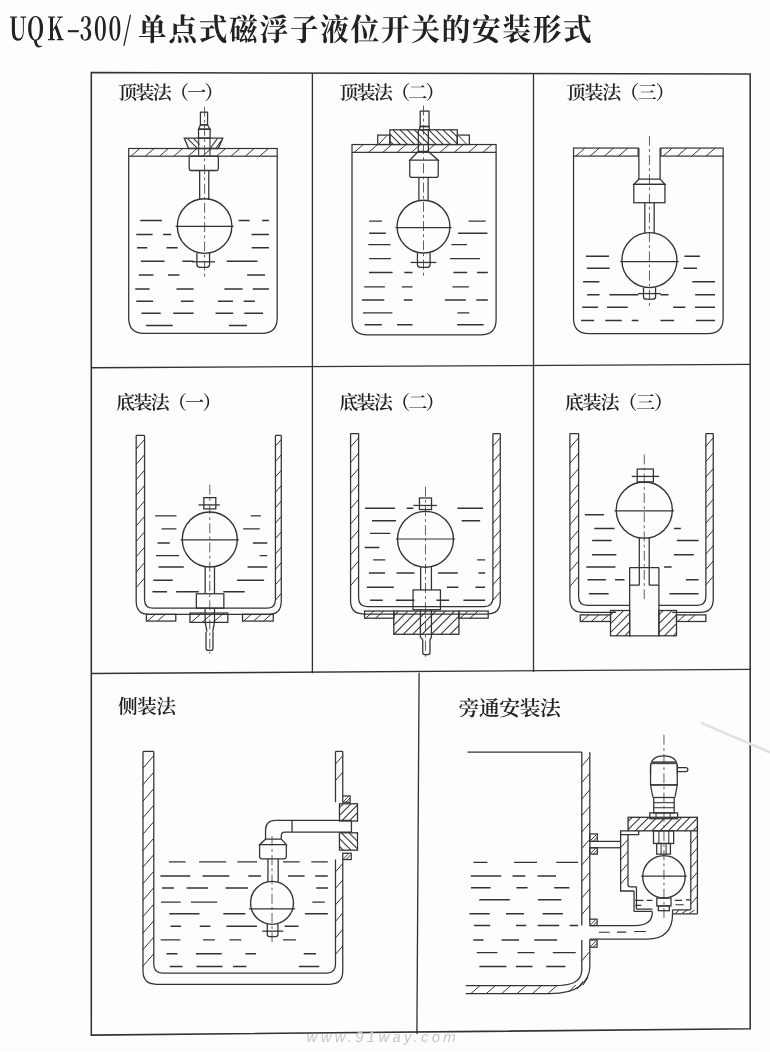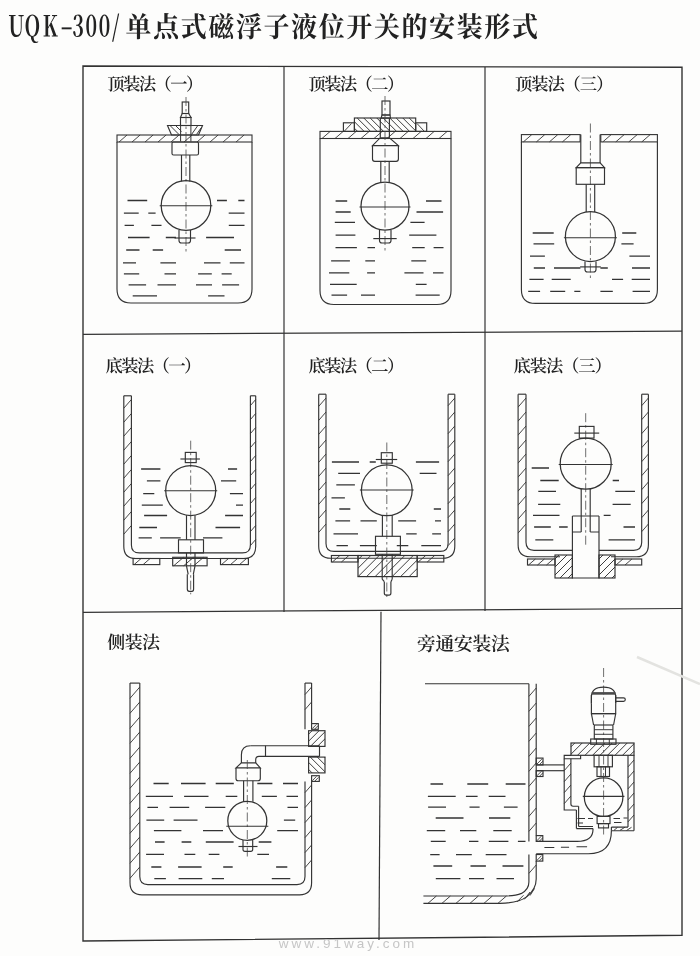--- a/index.html
+++ b/index.html
@@ -1,14 +1,14 @@
 <!DOCTYPE html>
 <html><head><meta charset="utf-8"><style>
 html,body{margin:0;padding:0;background:#ffffff;}
-#page{position:relative;width:700px;height:956px;background:#fdfdfc;font-family:"Liberation Sans",sans-serif;}
+#page{position:relative;width:700px;height:956px;background:#fdfdfc;font-family:"Liberation Sans",sans-serif;font-style:italic;}
 </style></head><body>
 
 <div id="page">
 <svg style="display:block" width="700" height="956" viewBox="0 0 700 956" fill="none" stroke="#333333" stroke-width="1.15" stroke-linecap="butt">
 <defs>
         <path id="g0" d="M412 -19Q329 -19 265 11Q202 41 166 109Q131 176 131 290V401Q131 485 131 571Q130 656 127 741H275Q274 656 273 572Q273 487 273 401V305Q273 213 294 158Q315 103 355 78Q395 54 453 54Q545 54 594 114Q642 174 640 312L638 741H685L682 304Q681 139 611 60Q542 -19 412 -19ZM39 708V741H374V708L219 694H192ZM521 708V741H786V708L675 693H646Z"></path>
         <path id="g1" d="M552 -227Q473 -227 422 -196Q371 -165 346 -114Q321 -64 321 -5V5H457Q448 -81 487 -131Q527 -181 598 -181Q621 -181 641 -178Q660 -174 682 -165L693 -191Q663 -208 627 -218Q590 -227 552 -227ZM393 -19Q324 -19 262 6Q199 32 151 81Q103 130 75 203Q48 275 48 370Q48 465 75 537Q103 610 151 659Q199 709 262 734Q324 759 393 759Q463 759 524 734Q586 709 634 660Q683 610 710 538Q738 465 738 370Q738 276 710 203Q683 131 634 81Q586 32 524 7Q463 -19 393 -19ZM393 18Q443 18 479 45Q516 72 540 119Q564 167 576 231Q588 296 588 370Q588 445 576 509Q564 573 540 621Q516 669 479 695Q443 722 393 722Q343 722 306 695Q269 669 245 621Q221 573 209 509Q197 445 197 370Q197 296 209 231Q221 167 245 119Q269 72 306 45Q343 18 393 18Z"></path>
         <path id="g2" d="M139 0Q141 85 141 172Q141 258 141 346V394Q141 481 141 568Q141 654 139 741H281Q279 656 278 568Q278 481 278 394V314Q278 247 278 167Q279 87 281 0ZM45 0V33L198 47H225L366 33V0ZM45 708V741H374V708L225 694H198ZM463 0V33L606 47H628L766 33V0ZM474 708V741H731V708L620 694L592 693ZM206 190 204 255H222L245 285L615 741H667ZM562 0 356 390 445 495 716 0Z"></path>
         <path id="g3" d="M44 248V314H548V248Z"></path>
         <path id="g4" d="M274 -16Q170 -16 111 27Q53 70 43 149Q50 170 66 180Q81 190 99 190Q125 190 140 174Q156 158 163 115L185 12L138 43Q161 31 182 24Q204 17 232 17Q311 17 354 62Q397 106 397 189Q397 276 355 322Q314 367 232 367H191V405H227Q295 405 338 447Q381 489 381 575Q381 648 347 686Q314 724 254 724Q232 724 207 718Q183 713 154 700L210 726L188 628Q181 594 163 581Q145 568 121 568Q105 568 92 575Q79 583 72 597Q76 653 107 689Q138 724 186 740Q235 757 292 757Q403 757 458 707Q514 658 514 580Q514 530 490 488Q465 446 413 418Q361 390 275 382V396Q370 391 428 364Q485 337 511 292Q537 247 537 189Q537 128 504 82Q472 35 413 10Q354 -16 274 -16Z"></path>

